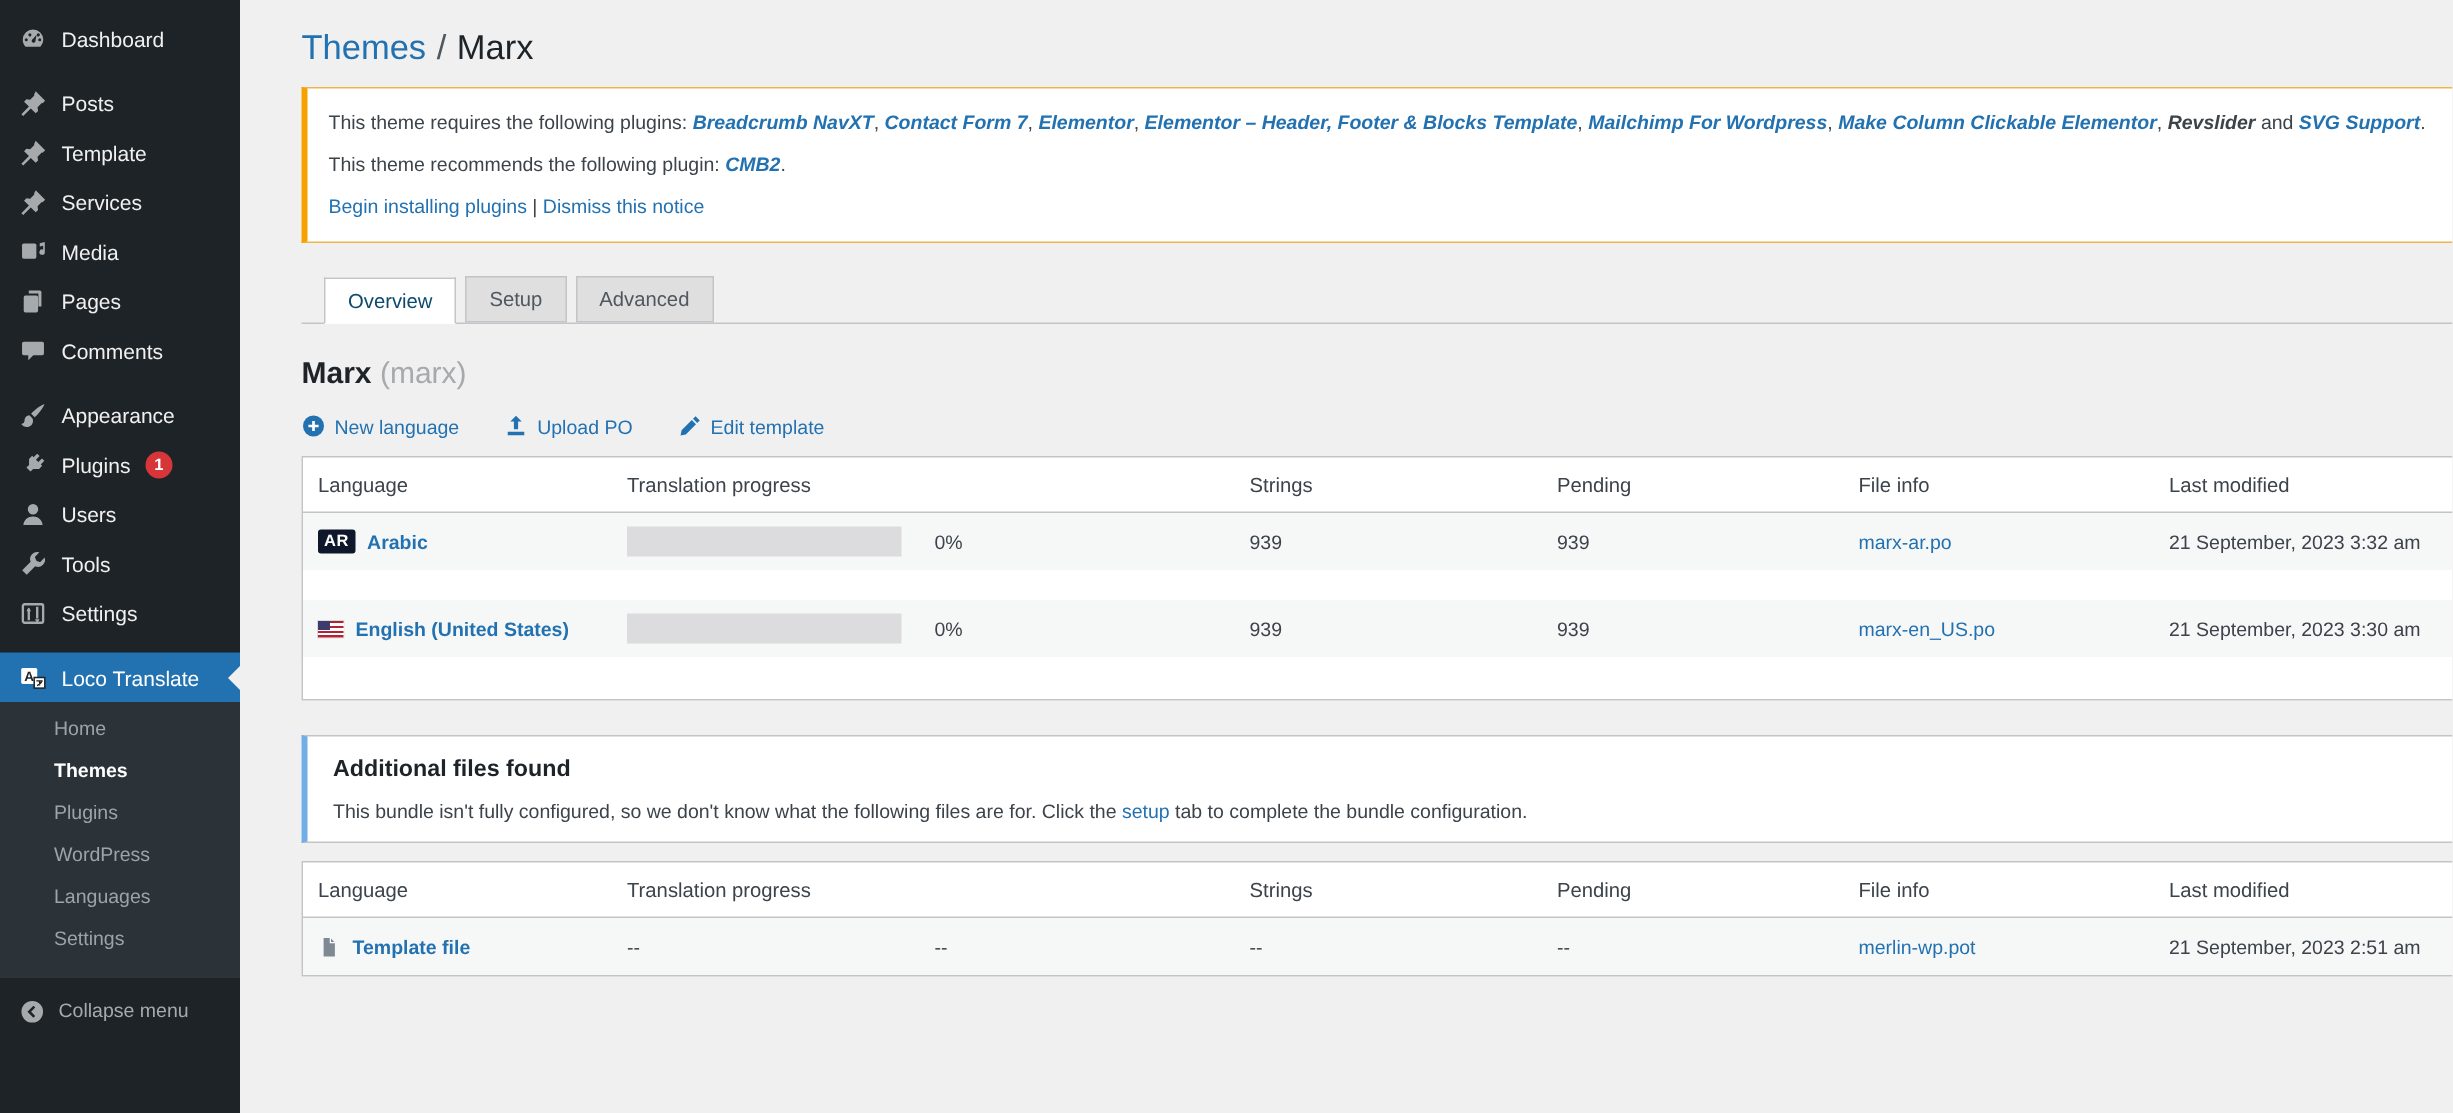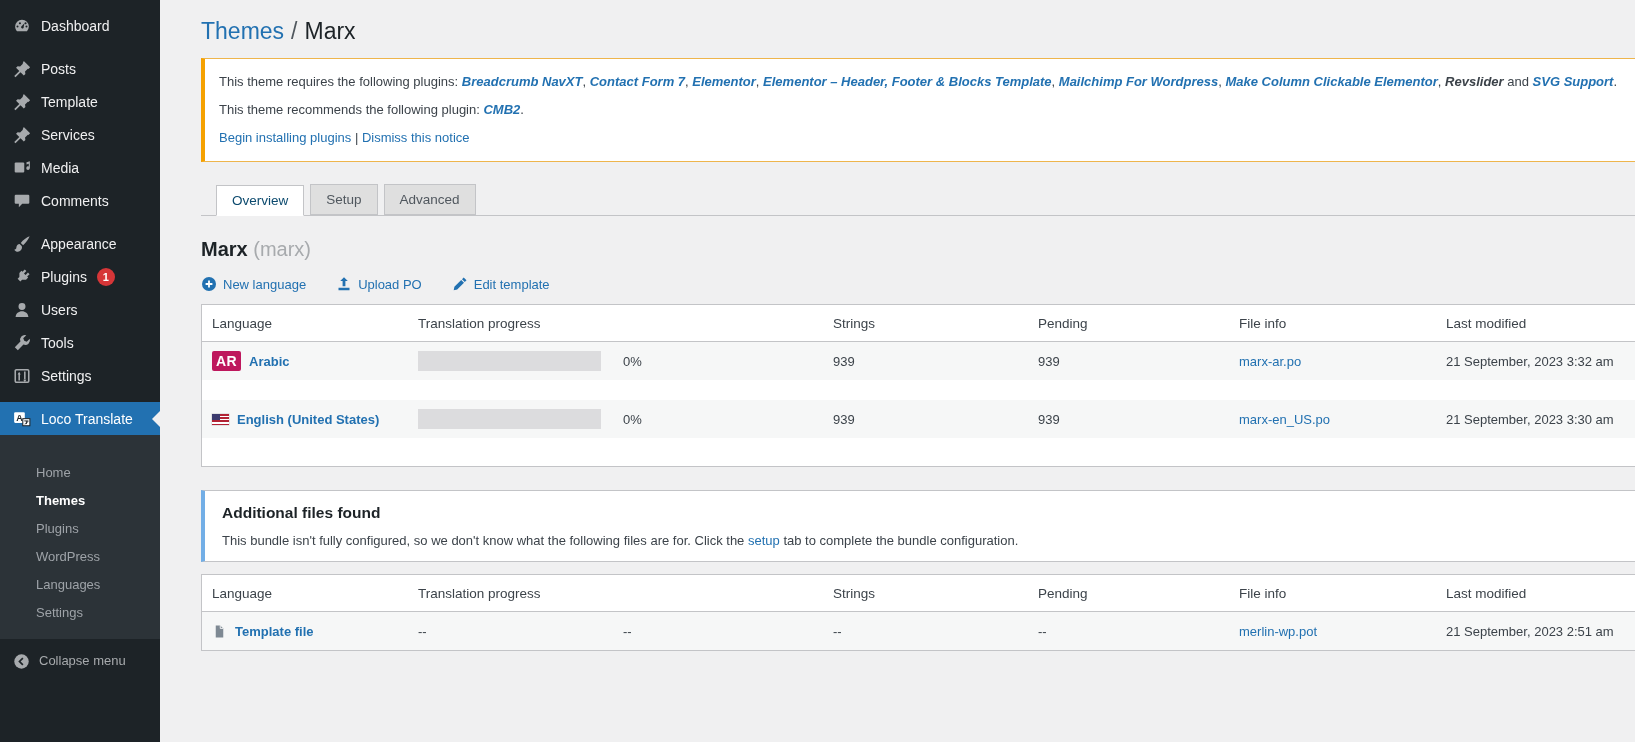--- a/index.html
+++ b/index.html
@@ -19,21 +19,21 @@
   .mi { display:flex; align-items:center; gap:10px; height:33px; padding-left:13px;
         font-size:14px; cursor:pointer; position:relative; white-space:nowrap; }
   .icn { display:inline-flex; color:#a7aaad; }
   .icn svg { width:18px; height:18px; }
   .mi.active { background:#2271b1; color:#fff; }
   .mi.active .icn { color:#fff; }
   .mi.active::after { content:""; position:absolute; right:0; top:50%; margin-top:-8px;
         border:8px solid transparent; border-right-color:#f0f0f1; }
   .badge { background:#d63638; color:#fff; border-radius:10px; min-width:18px; height:18px;
         line-height:18px; text-align:center; font-size:11px; font-weight:bold; padding:0 2px; }
-  .submenu { background:#2c3338; padding:24px 0 12px; }
+  .submenu { background:#2c3338; padding:4px 0 12px; }
   .smi { padding:6px 0 7px 36px; color:#9ea3a8; font-size:13px; cursor:pointer; }
   .smi.current { color:#fff; font-weight:bold; }
   .collapse { display:flex; align-items:flex-start; gap:9px; margin-top:14px; padding-left:13px;
         height:30px; color:#a7aaad; font-size:13px; cursor:pointer; }
   .collapse .icn svg { width:17px; height:17px; }
 
   
   .content { flex:1; overflow:hidden; }
   .inner { padding:18px 0 0 15px; width:1535px; }
   .breadcrumb { font-size:23px; font-weight:400; margin:0; color:#1d2327; }
@@ -63,21 +63,21 @@
 
   .table { width:1520px; margin-top:12px; background:#fff; border:1px solid #c3c4c7; }
   .thead, .trow { display:grid; grid-template-columns:206px 415px 205px 201px 207px 270px;
         padding-left:10px; align-items:center; }
   .thead { height:37px; border-bottom:1px solid #c3c4c7; color:#3c434a; font-size:13.5px; }
   .trow { height:38px; background:#f6f7f7; }
   .tbody .trow + .trow { margin-top:20px; }
   .tbody.padded { padding-bottom:28px; }
   .cell-lang { display:flex; align-items:center; gap:8px; }
   .lang-link { font-weight:600; }
-  .code-badge { background:#be185d; color:#fff; font-size:14px; font-weight:bold;
+  .code-badge { background:#0f172a; color:#fff; font-size:11px; font-weight:bold;
         padding:2px 4px; border-radius:2px; letter-spacing:.4px; }
   .flag { width:17px; height:11px; position:relative; display:inline-block;
         background:repeating-linear-gradient(180deg,#b22234 0 1.6px,#fff 1.6px 3.2px);
         box-shadow:0 0 0 .5px #cfcfcf; }
   .flag::after { content:""; position:absolute; left:0; top:0; width:8px; height:6px; background:#3c3b6e; }
   .cell-progress { display:flex; align-items:center; }
   .barslot { width:183px; }
   .track { width:183px; height:20px; background:#dcdcde; position:relative; overflow:hidden; }
   .fill { position:absolute; left:0; top:0; bottom:0; background:#2271b1; }
   .pct { margin-left:22px; }
@@ -129,20 +129,28 @@
           <span>Services</span>
         </div>
         <div class="mi">
           <span class="icn">
             <svg viewBox="0 0 16 16">
               <rect x="1.5" y="3" width="8.5" height="9" rx="1" fill="currentColor"></rect>
               <path fill="currentColor" d="M12 2.8 15 2v6.1a1.6 1.6 0 1 1-1-1.5V4.3l-2 .5z"></path>
             </svg>
           </span>
           <span>Media</span>
+        </div>
+        <div class="mi">
+          <span class="icn">
+            <svg viewBox="0 0 16 16">
+              <path fill="currentColor" d="M5.5 1.5H12a1 1 0 0 1 1 1V11h-1.8V3.3H5.5zM3.5 4.5H10a1 1 0 0 1 1 1v8a1 1 0 0 1-1 1H3.5a1 1 0 0 1-1-1v-8a1 1 0 0 1 1-1z"></path>
+            </svg>
+          </span>
+          <span>Pages</span>
         </div>
         <div class="mi">
           <span class="icn">
             <svg viewBox="0 0 16 16">
               <path fill="currentColor" d="M2.5 2.5h11a1 1 0 0 1 1 1v6a1 1 0 0 1-1 1H8.2l-3 3v-3H2.5a1 1 0 0 1-1-1v-6a1 1 0 0 1 1-1z"></path>
             </svg>
           </span>
           <span>Comments</span>
         </div>
         <div class="msep"></div>

